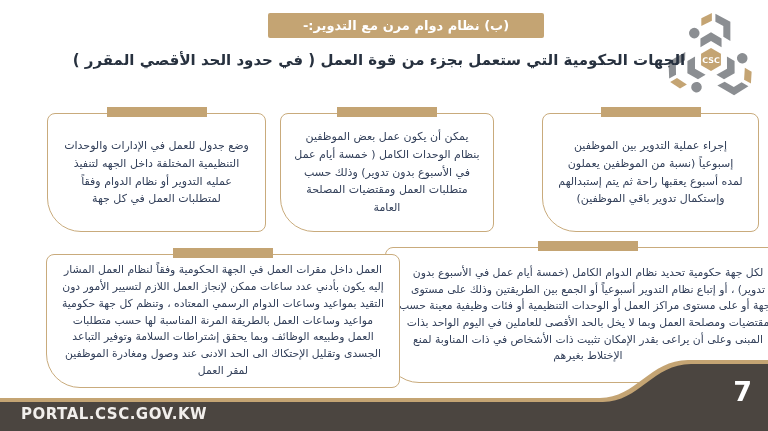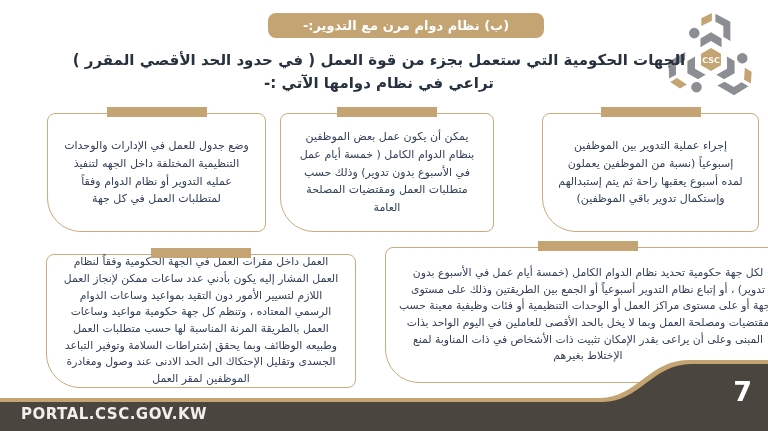--- a/index.html
+++ b/index.html
@@ -11,21 +11,21 @@
     overflow:hidden;
   }
   .slide { position:absolute; inset:0; direction:rtl; }
 
   
   .title-banner {
     position:absolute; left:268px; top:13px; width:276px; height:25px;
     background:#c4a473; color:#ffffff;
     font-size:13px; font-weight:bold;
     display:flex; align-items:center; justify-content:center;
-    border-radius:8px; letter-spacing:0.2px;
+    border-radius:2px; letter-spacing:0.2px;
   }
 
   
   .logo { position:absolute; left:664px; top:12px; width:94px; height:88px; direction:ltr; }
   .logo svg { width:100%; height:100%; }
 
   
   .heading {
     position:absolute; top:49px; left:0; right:10px;
     text-align:center; color:#27313f;
@@ -45,21 +45,21 @@
     width:100px; height:10px; background:#c4a473;
   }
   .card p {
     text-align:center; color:#33405a;
     font-size:11px; line-height:1.62; font-weight:500;
   }
   .card-1 { left:506px; top:113px; width:217px; height:119px;margin-left:36px; }
   .card-2 { left:280px; top:113px; width:214px; height:119px; }
   .card-3 { left:47px;  top:113px; width:219px; height:119px; }
   .card-4 { left:385px; top:247px; width:406px; height:136px; }
-  .card-5 { left:46px;  top:254px; width:310px; height:134px; }
+  .card-5 { left:46px;  top:254px; width:354px; height:134px; }
   .card-4 p, .card-5 p { font-size:10.8px; line-height:1.55; }
 
   
   .footer { position:absolute; left:0; bottom:0; width:768px; height:71px; direction:ltr; }
   .footer svg { position:absolute; inset:0; }
   .footer-url {
     position:absolute; left:21px; bottom:8px;
     color:#f2efec; font-size:15px; font-weight:bold; letter-spacing:0.5px;
   }
   .page-number {
@@ -87,31 +87,30 @@
       <use href="#unit"></use>
       <use href="#unit" transform="rotate(120 50 54)"></use>
       <use href="#unit" transform="rotate(240 50 54)"></use>
       <polygon points="50,41 61.3,47.5 61.3,60.5 50,67 38.7,60.5 38.7,47.5" fill="#c4a473"></polygon>
       <text x="50" y="57.5" text-anchor="middle" font-size="9" font-weight="bold" fill="#ffffff">CSC</text>
     </svg>
   </div>
 
   <div class="heading">
     <div>الجهات الحكومية التي ستعمل بجزء من قوة العمل ( في حدود الحد الأقصي المقرر )</div>
-    <div>تراعي في نظام دوامها الآتي :-</div>
   </div>
 
   <div class="card card-1">
     <div class="card-tab"></div>
     <p>إجراء عملية التدوير بين الموظفين إسبوعياً (نسبة من الموظفين يعملون لمده أسبوع يعقبها راحة ثم يتم إستبدالهم وإستكمال تدوير باقي الموظفين)</p>
   </div>
 
   <div class="card card-2">
     <div class="card-tab"></div>
-    <p>يمكن أن يكون عمل بعض الموظفين بنظام الدوام الكامل ( خمسة أيام عمل في الأسبوع بدون تدوير) وذلك حسب متطلبات العمل ومقتضيات المصلحة العامة</p>
+    <p>يمكن أن يكون عمل بعض الموظفين بنظام الوحدات الكامل ( خمسة أيام عمل في الأسبوع بدون تدوير) وذلك حسب متطلبات العمل ومقتضيات المصلحة العامة</p>
   </div>
 
   <div class="card card-3">
     <div class="card-tab"></div>
     <p>وضع جدول للعمل في الإدارات والوحدات التنظيمية المختلفة داخل الجهه لتنفيذ عمليه التدوير أو نظام الدوام وفقاً لمتطلبات العمل في كل جهة</p>
   </div>
 
   <div class="card card-4">
     <div class="card-tab"></div>
     <p>لكل جهة حكومية تحديد نظام الدوام الكامل (خمسة أيام عمل في الأسبوع بدون تدوير) ، أو إتباع نظام التدوير أسبوعياً أو الجمع بين الطريقتين وذلك على مستوى الجهة أو على مستوى مراكز العمل أو الوحدات التنظيمية أو فئات وظيفية معينة حسب مقتضيات ومصلحة العمل وبما لا يخل بالحد الأقصى للعاملين في اليوم الواحد بذات المبنى وعلى أن يراعى بقدر الإمكان تثبيت ذات الأشخاص في ذات المناوبة لمنع الإختلاط بغيرهم</p>

